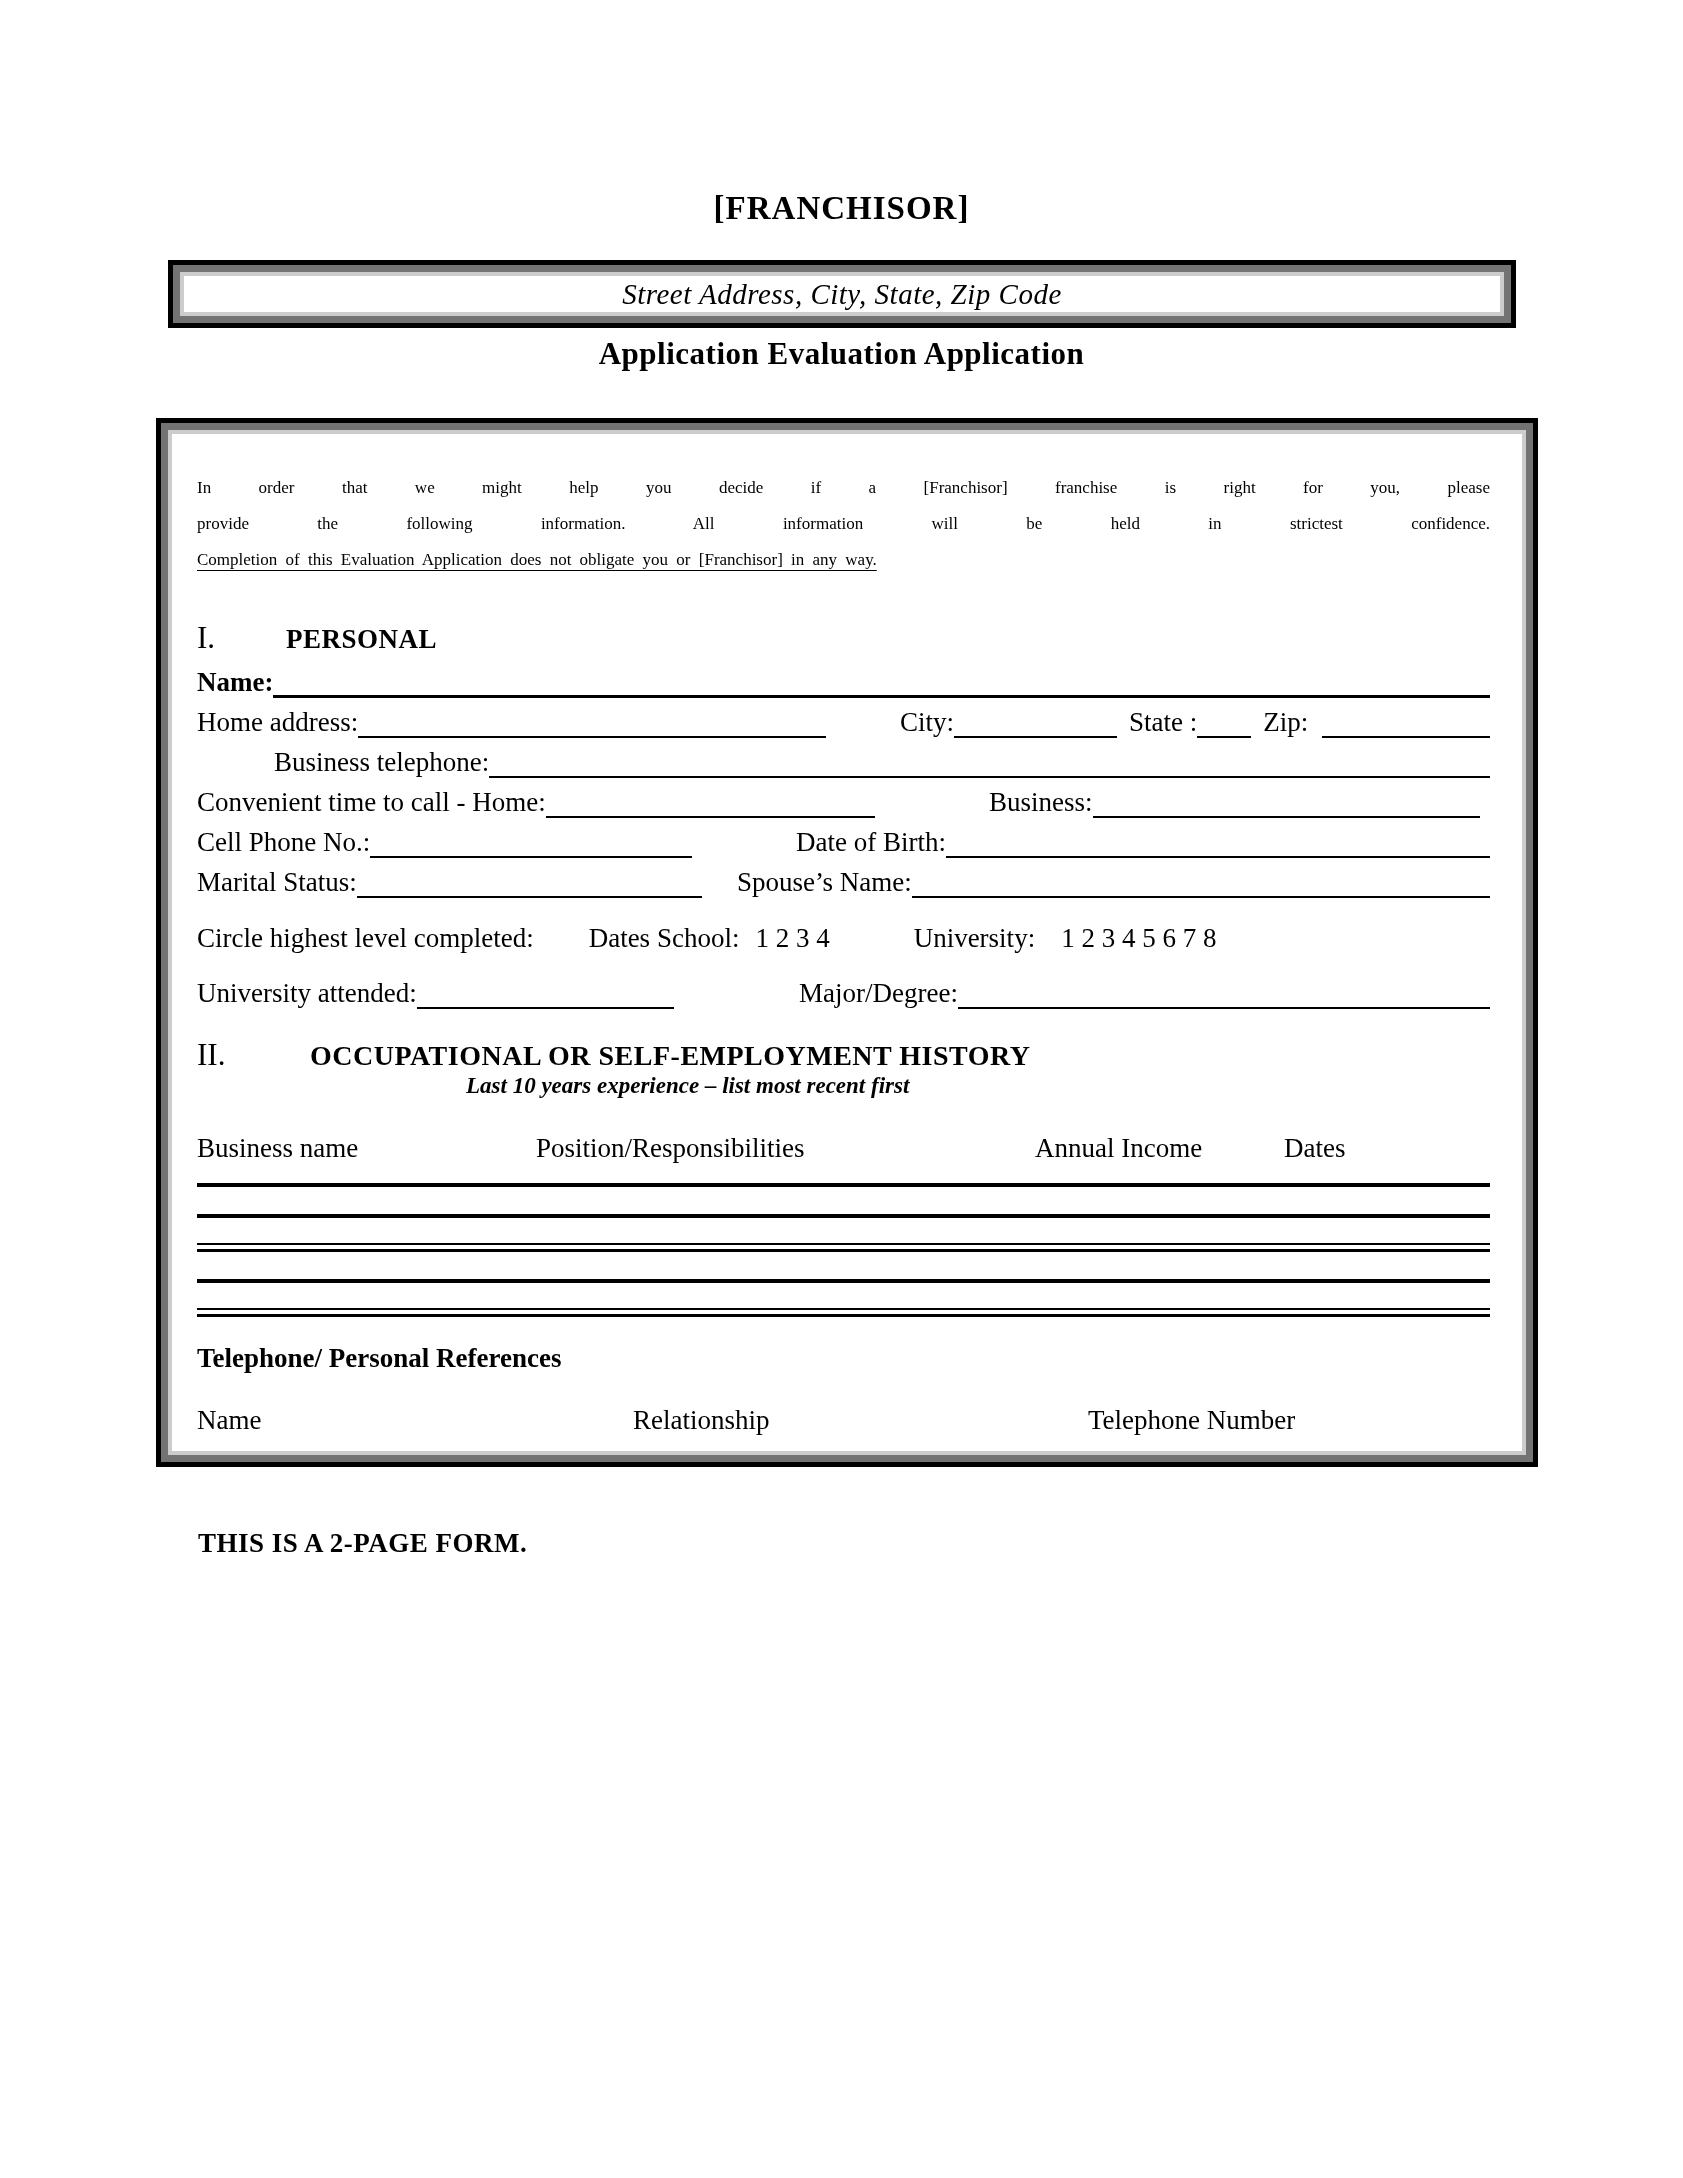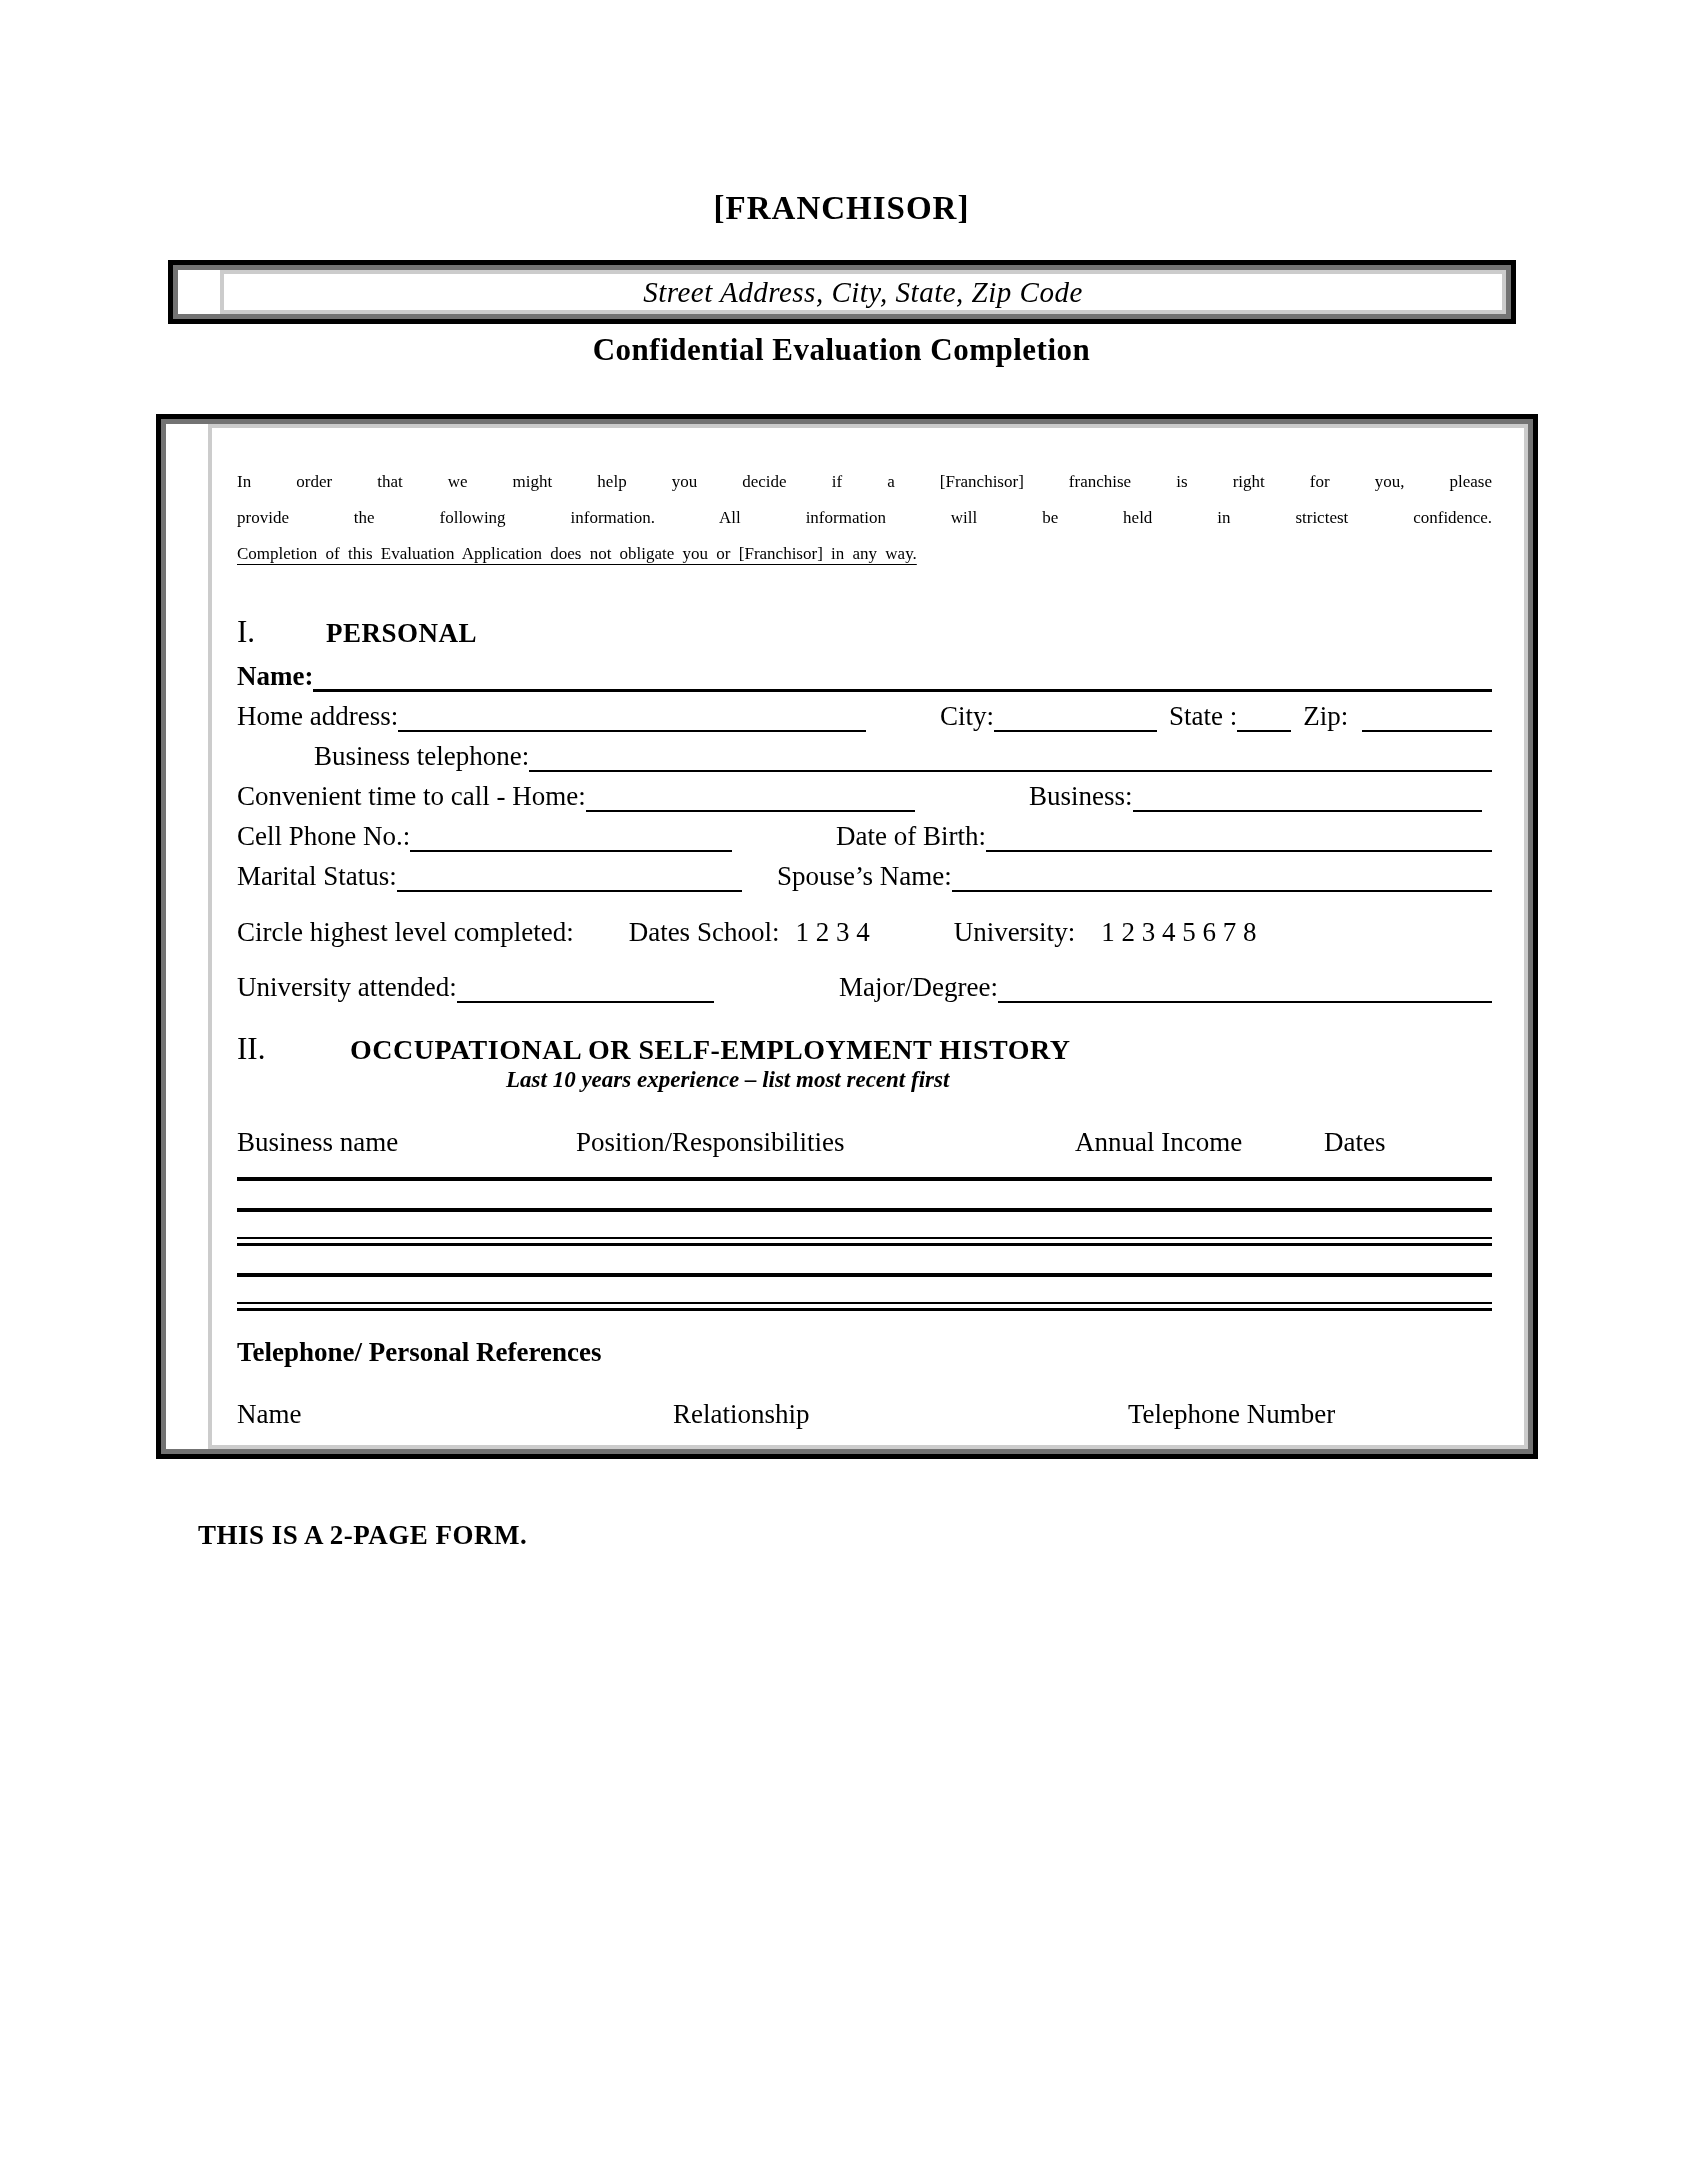--- a/index.html
+++ b/index.html
@@ -9,21 +9,21 @@
     font-family: "Liberation Serif", "DejaVu Serif", serif;
     color: #000; overflow: hidden; position: relative;
   }
   .page-title {
     padding-top: 190px;
     text-align: center;
     font-size: 33px; font-weight: bold; letter-spacing: 1px;
   }
   
   .box-outer { border: 5px solid #000; }
-  .box-mid   { border: 5px solid #737373; padding-left: 42px; }
+  .box-mid   { border: 7px solid #737373; }
   .box-inner { border: 4px solid #cccccc; background: #fff; }
 
   .address-box { margin: 33px 0 0 168px; width: 1348px; }
   .address-box .box-inner { height: 44px; display: flex; align-items: center; justify-content: center; }
   .address-text { font-style: italic; font-size: 29px; letter-spacing: 0.5px; }
 
   .form-title { text-align: center; font-size: 31px; font-weight: bold; margin-top: 8px; letter-spacing: 0.5px; }
 
   .main-box { margin: 46px 0 0 156px; width: 1382px; }
   .main-box .box-inner { padding: 16px 32px 10px 25px; }
@@ -74,21 +74,21 @@
 <div class="address-box">
   <div class="box-outer">
       <div class="box-mid">
         <div class="box-inner">
     <span class="address-text">Street Address, City, State, Zip Code</span>
   </div>
       </div>
     </div>
 </div>
 
-<div class="form-title">Confidential Evaluation Completion</div>
+<div class="form-title">Application Evaluation Application</div>
 
 <div class="main-box">
   <div class="box-outer">
       <div class="box-mid">
         <div class="box-inner">
 
     <div class="intro">
       <div class="jline">In order that we might help you decide if a [Franchisor] franchise is right for you, please</div>
       <div class="jline">provide the following information.  All information will be held in strictest confidence.</div>
       <div><span class="uline">Completion of this Evaluation Application does not obligate you or [Franchisor] in any way.</span></div>

